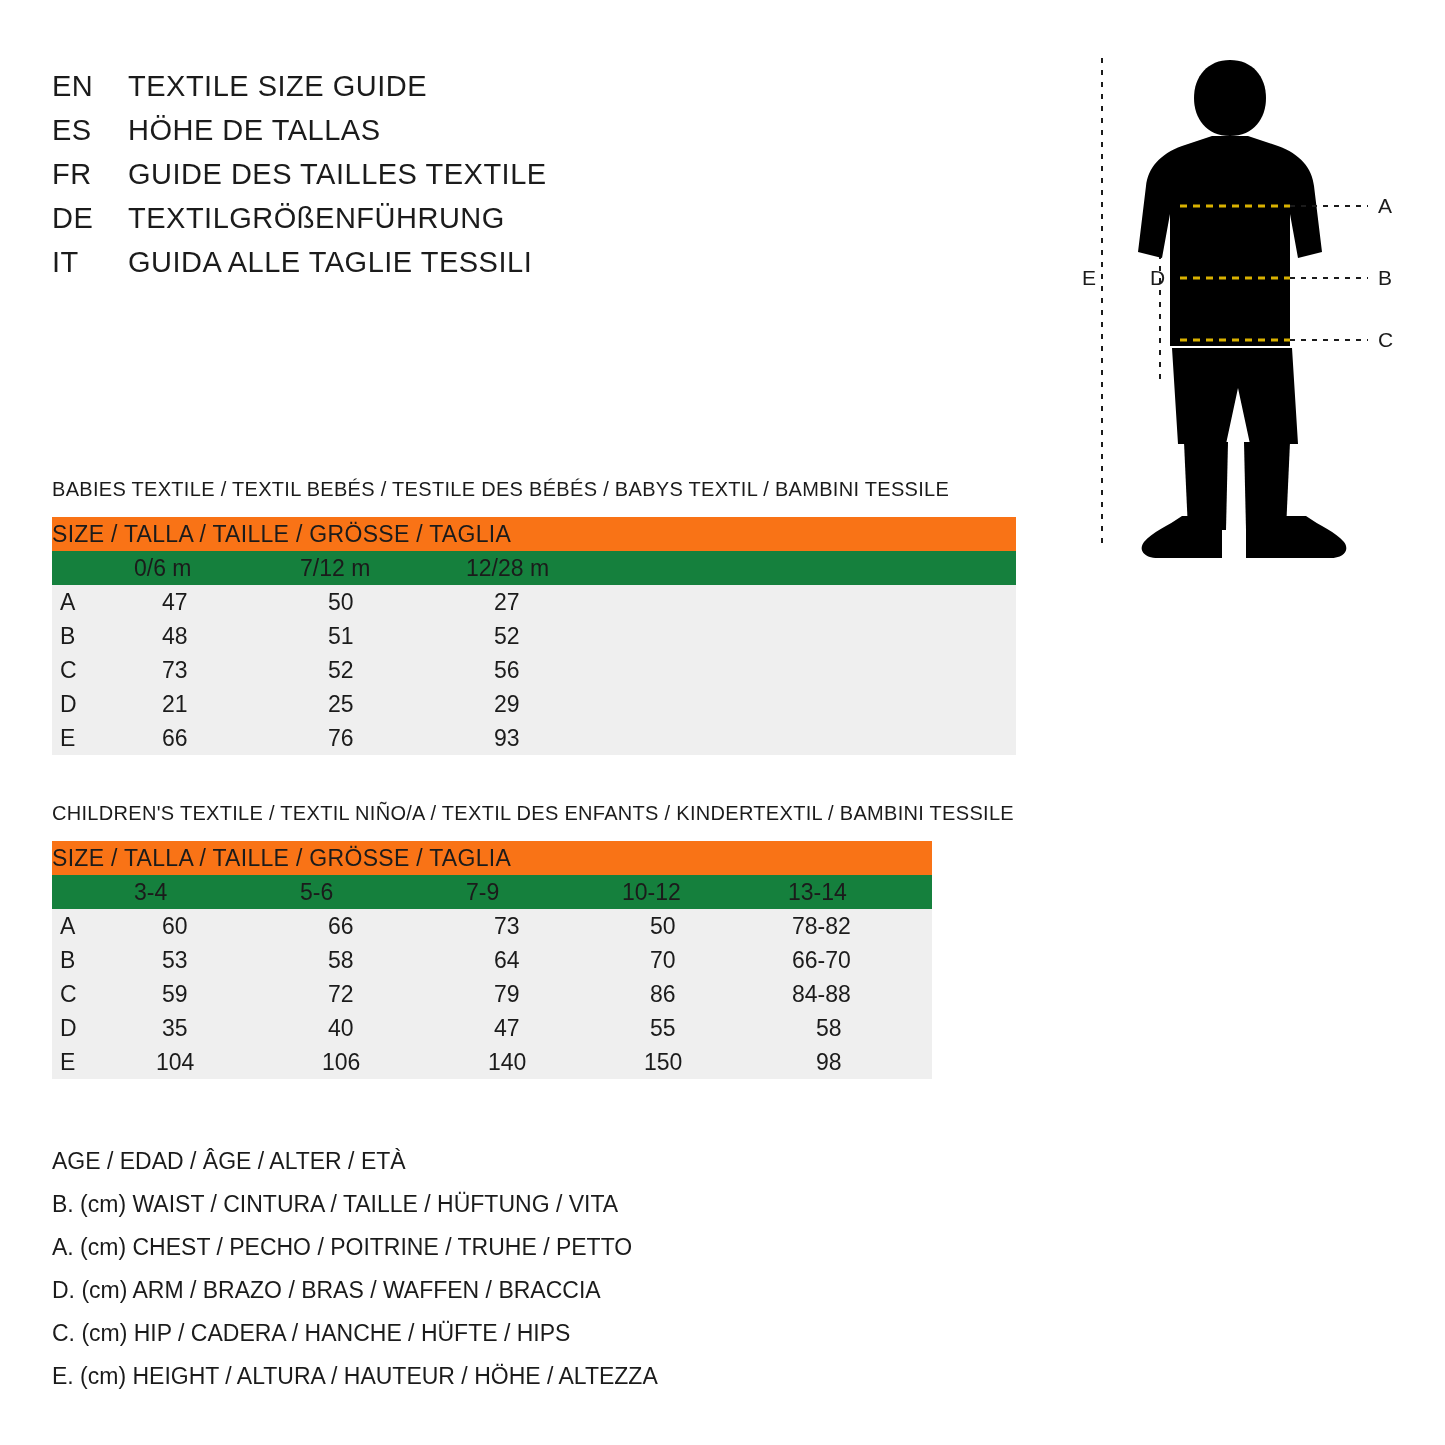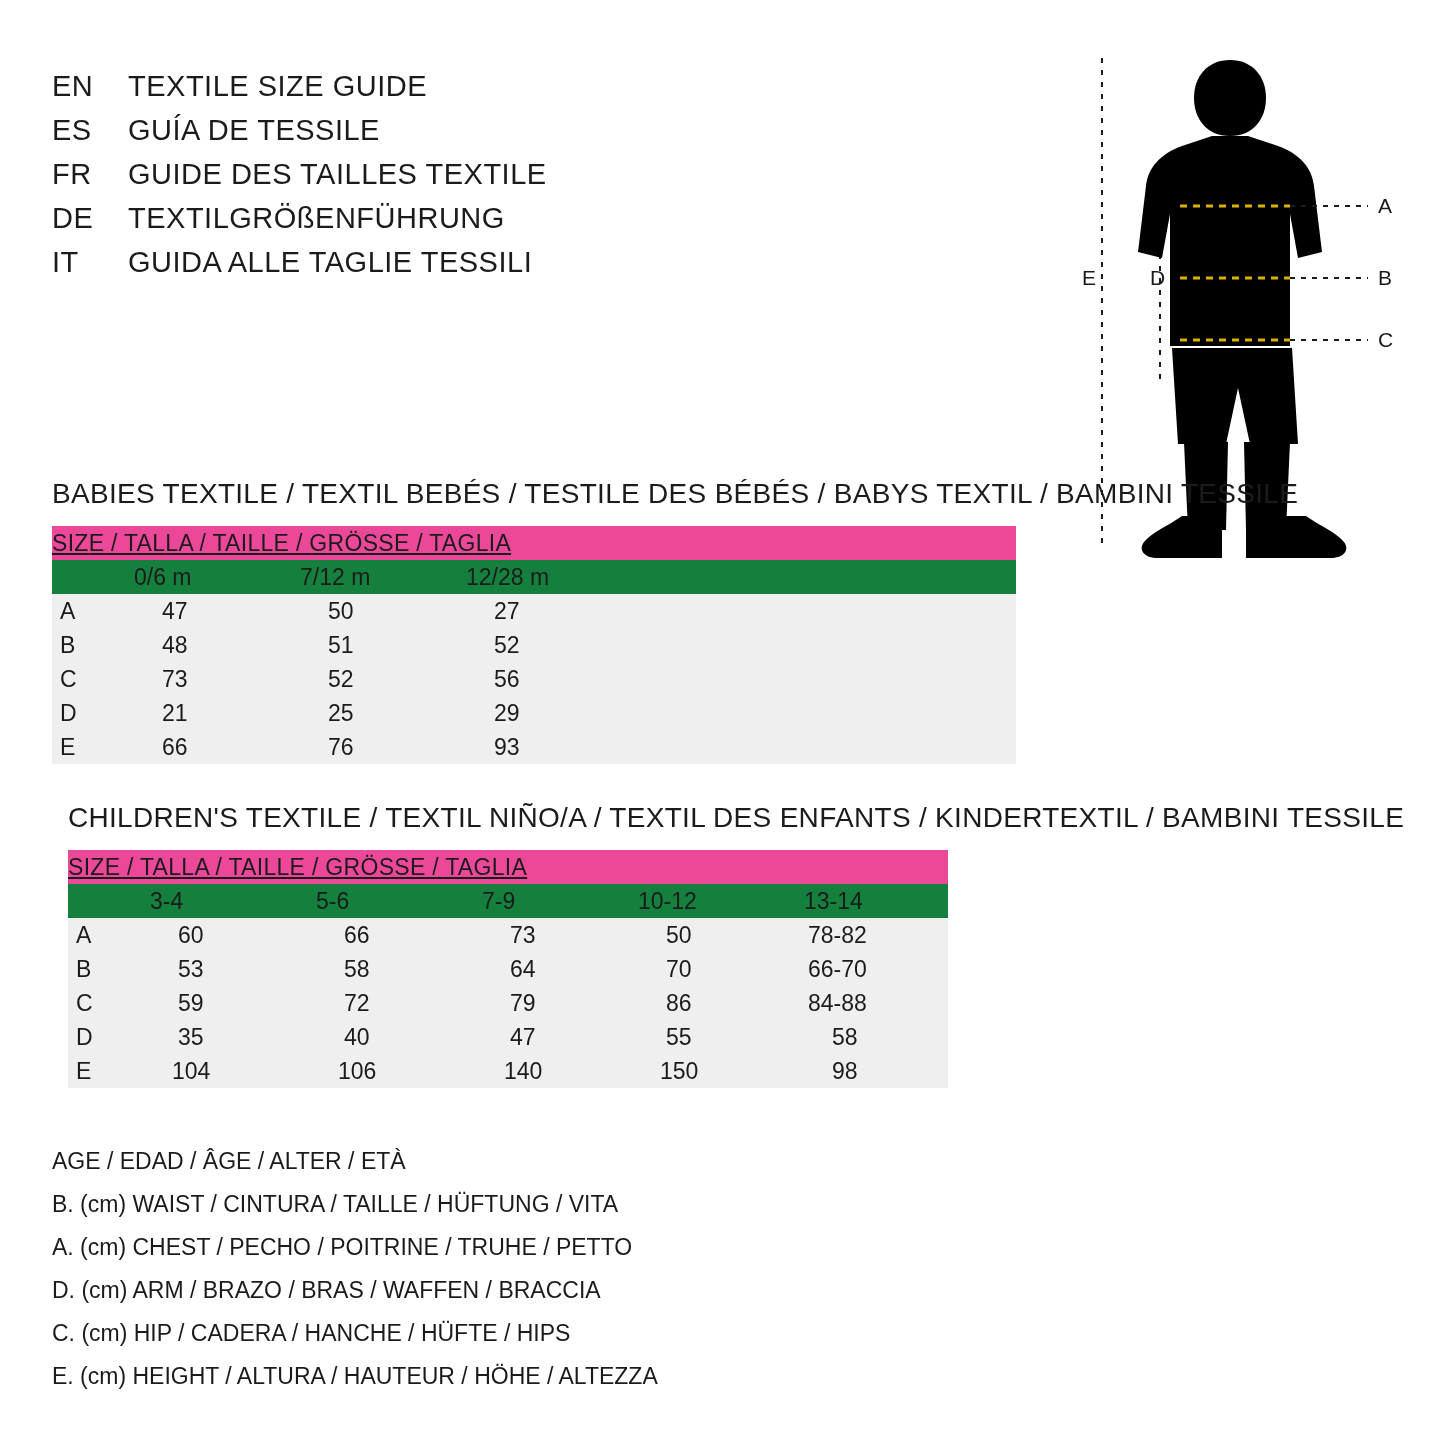--- a/index.html
+++ b/index.html
@@ -55,47 +55,45 @@
   }
   .figure svg { display: block; }
 
   
   .section {
     position: absolute;
     left: 52px;
     width: 1180px;
   }
   .section-title {
-    font-size: 28px;
+    font-size: 20px;
     letter-spacing: 0.3px;
     color: #1b1b1b;
     white-space: nowrap;
     margin-bottom: 16px;
-    text-align: center;
   }
   table.size-table {
     border-collapse: collapse;
     width: 880px;
     table-layout: fixed;
   }
   table.size-table td, table.size-table th {
     font-size: 23px;
     font-weight: normal;
     text-align: left;
     padding: 0;
     height: 34px;
     vertical-align: middle;
     color: #1b1b1b;
   }
   .hdr-row td {
-    background: #ec4899;
+    background: #f97316;
     height: 38px;
     padding-left: 8px;
     letter-spacing: 0.3px;
-    text-decoration: underline;
   }
   .sub-row td {
     background: #15803d;
     height: 36px;
   }
   .data-row td {
     background: #efefef;
   }
   .col-label { width: 82px; padding-left: 8px !important; }
   .cell-val { padding-left: 8px; }
@@ -129,21 +127,21 @@
 
 <div class="page">
 
   <div class="titles">
     <div class="title-row">
       <span class="title-lang">EN</span>
       <span class="title-text">TEXTILE SIZE GUIDE</span>
     </div>
     <div class="title-row">
       <span class="title-lang">ES</span>
-      <span class="title-text">GUÍA DE TESSILE</span>
+      <span class="title-text">HÖHE DE TALLAS</span>
     </div>
     <div class="title-row">
       <span class="title-lang">FR</span>
       <span class="title-text">GUIDE DES TAILLES TEXTILE</span>
     </div>
     <div class="title-row">
       <span class="title-lang">DE</span>
       <span class="title-text">TEXTILGRÖßENFÜHRUNG</span>
     </div>
     <div class="title-row">
@@ -243,21 +241,21 @@
           <td class="col-label">E</td>
           <td class="cell-val" style="padding-left:28px">66</td>
           <td class="cell-val" style="padding-left:28px">76</td>
           <td class="cell-val" style="padding-left:28px">93</td>
           <td></td>
         </tr>
       </tbody>
     </table>
   </div>
 
-  <div class="section" style="top: 802px; margin-left: 16px;">
+  <div class="section" style="top: 802px;">
     <div class="section-title">CHILDREN'S TEXTILE / TEXTIL NIÑO/A / TEXTIL DES ENFANTS / KINDERTEXTIL / BAMBINI TESSILE</div>
     <table class="size-table children">
       <colgroup>
         <col style="width:82px">
           <col style="width:166px">
           <col style="width:166px">
           <col style="width:156px">
           <col style="width:166px">
           <col style="width:144px">
       </colgroup>

